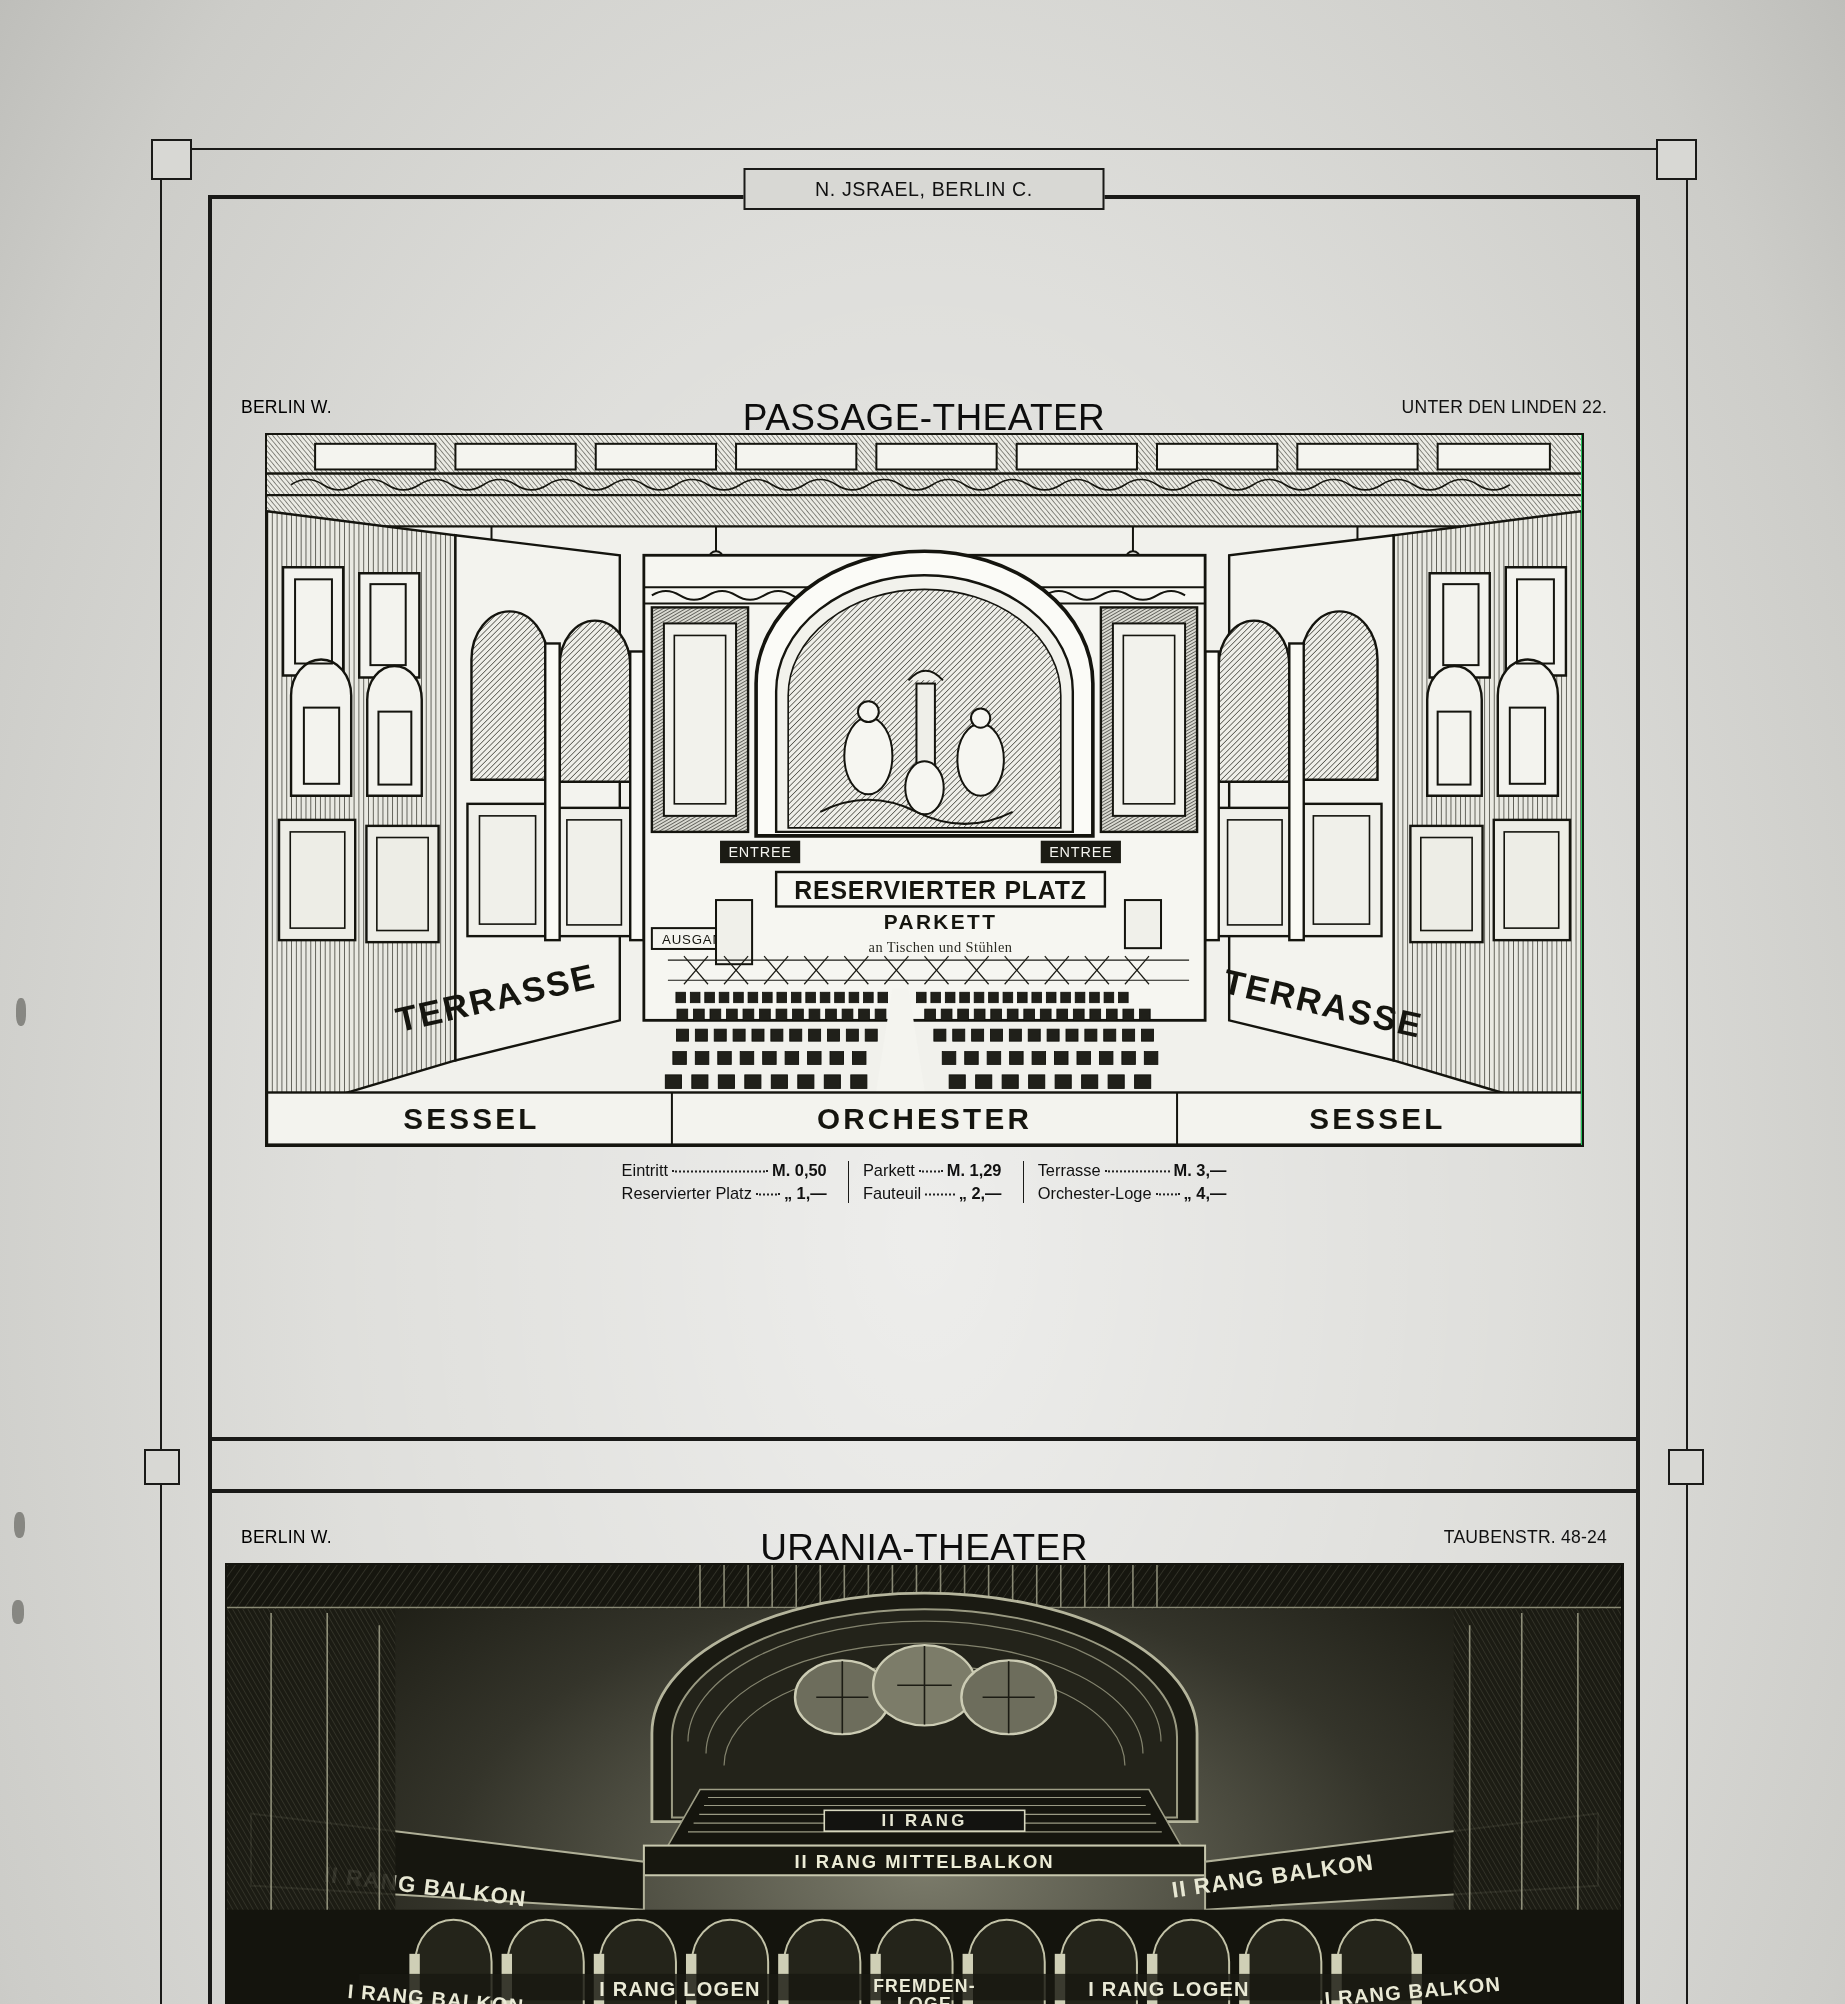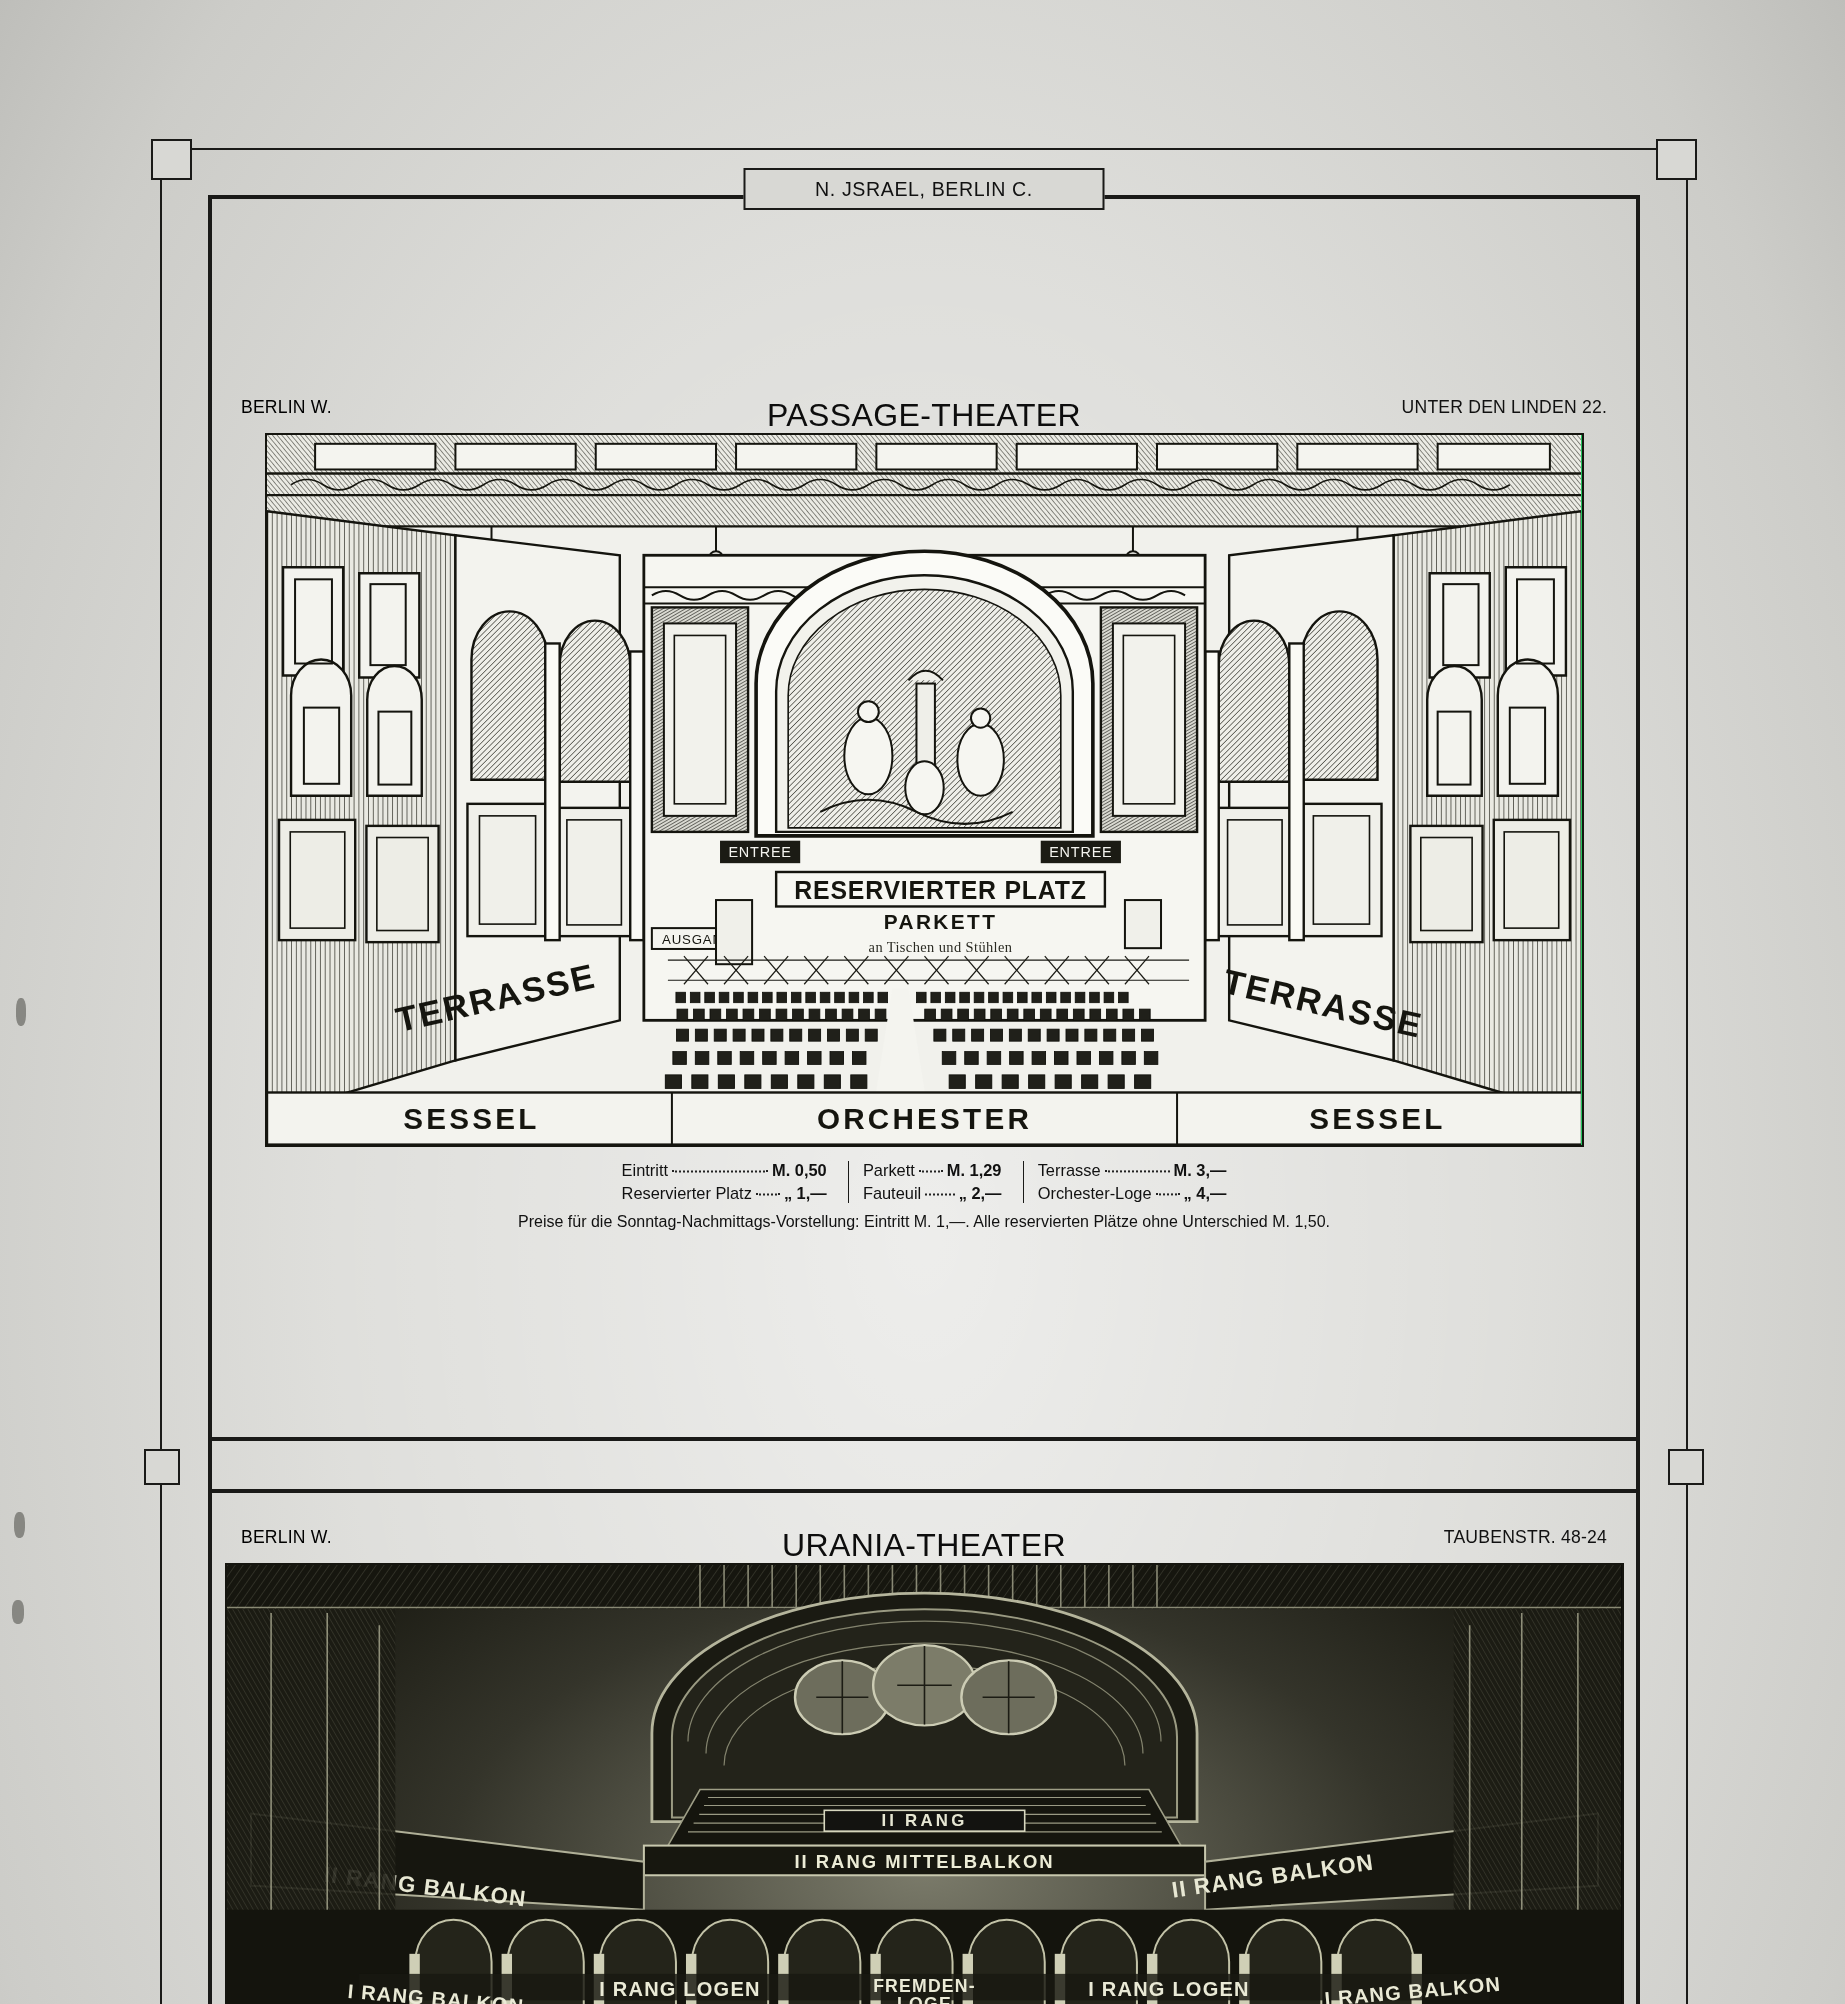--- a/index.html
+++ b/index.html
@@ -121,21 +121,21 @@
   }
   .t-city {
     font-size: 17.6px;
     letter-spacing: 0.2px;
     color: #000000;
   }
   .t-title {
     position: absolute;
     left: 50%;
     transform: translateX(-50%);
-    font-size: 32px;
+    font-size: 37px;
     letter-spacing: 0.4px;
     color: #0d0d0d;
   }
   .t-addr {
     font-size: 17.6px;
     letter-spacing: 0.2px;
     color: #111;
   }
 
   
@@ -673,21 +673,20 @@
               <span class="pdots"></span>
               <span class="pval">M. 3,—</span>
             </div>
             <div class="prow">
               <span class="plabel">Orchester-Loge</span>
               <span class="pdots"></span>
               <span class="pval">„ 4,—</span>
             </div>
           </div>
         </div>
-        <div class="pnote">Preise für die Sonntag-Nachmittags-Vorstellung: Eintritt M. 1,—. Alle reservierten Plätze ohne Unterschied M. 1,50.</div>
       </div>
     </div>
 
     <div class="theater" style="top:1379px;">
       <div class="t-head">
         <div class="t-city">BERLIN W.</div>
         <div class="t-title">URANIA-THEATER</div>
         <div class="t-addr">TAUBENSTR. 48-24</div>
       </div>
 

